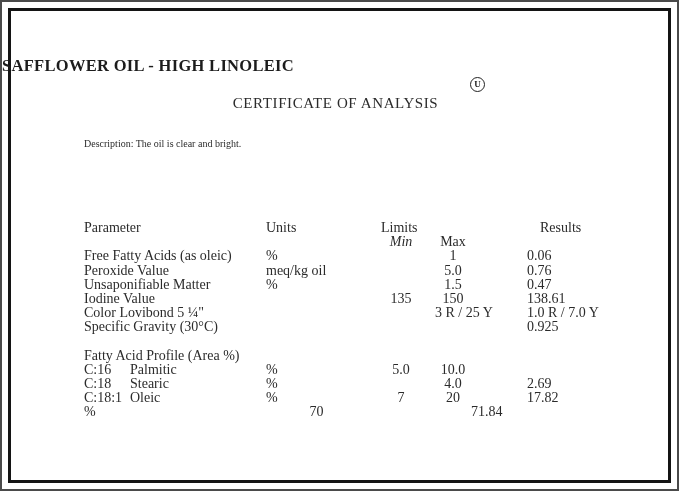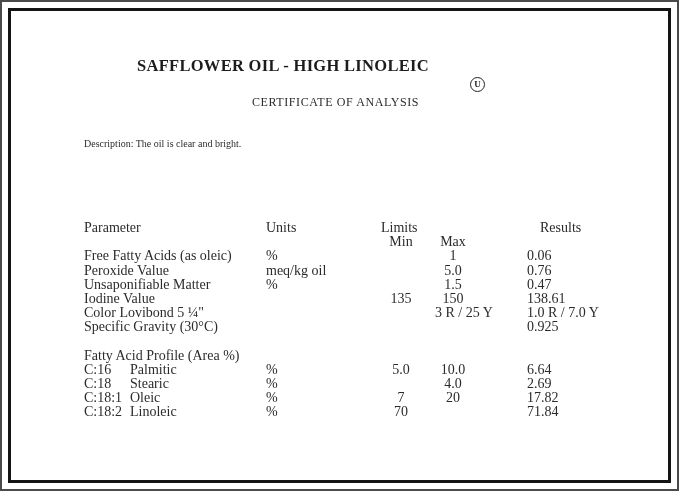--- a/index.html
+++ b/index.html
@@ -13,59 +13,58 @@
     color:#2b2b2b;
     overflow:hidden;
   }
   .frame {
     position:absolute; inset:6px;
     border:3px solid #141414;
     pointer-events:none;
   }
   .doc-title {
     position:absolute; top:54px; left:0; width:562px;
-    text-align:center;
     font-size:16.5px; font-weight:bold; letter-spacing:0.3px;
     color:#1c1c1c;
     white-space:nowrap;
   }
   .kosher {
     position:absolute; top:75px; left:468px;
     width:13px; height:13px;
     border:1px solid #222;
     border-radius:50%;
     display:flex; align-items:center; justify-content:center;
     font-size:9px; font-weight:bold; color:#222;
     line-height:1;
   }
   .subtitle {
     position:absolute; top:93px; left:0; width:667px;
     text-align:center;
-    font-size:12px; letter-spacing:0.6px;
+    font-size:15px; letter-spacing:0.6px;
     color:#2b2b2b;
   }
   .description {
     position:absolute; top:136px; left:82px;
     font-size:10px;
   }
   .coa {
     position:absolute; top:219px; left:82px; width:560px;
     font-size:14px;
   }
   .tr {
     display:grid;
     grid-template-columns:182px 101px 68px 36px 56px 1fr;
     height:14.2px; line-height:14.2px;
     white-space:nowrap;
   }
   .td { overflow:visible; }
   .c-min, .c-max { text-align:center; }
   .c-limits { grid-column:3 / 5; text-align:left; padding-left:14px; }
   .h-results { grid-column:6;margin-left:13px; }
-  .h-min { grid-column:3; text-align:center; }
+  .h-min { grid-column:3; text-align:center;font-style:italic; }
   .h-max { grid-column:4; text-align:center; }
   .code { display:inline-block; width:46px; }
   .blank-row { height:14.2px; }
 </style>
 </head>
 <body>
 
 <div class="page">
   <div class="frame"></div>
 
@@ -147,21 +146,20 @@
     <div class="tr">
       <span class="td">Fatty Acid Profile (Area %)</span>
     </div>
 
     <div class="tr">
       <span class="td"><span class="code">C:16</span><span>Palmitic</span></span>
       <span class="td">%</span>
       <span class="td c-min">5.0</span>
       <span class="td c-max">10.0</span>
       <span class="td"></span>
-      <span class="td">6.64</span>
     </div>
 
     <div class="tr">
       <span class="td"><span class="code">C:18</span><span>Stearic</span></span>
       <span class="td">%</span>
       <span class="td c-min"></span>
       <span class="td c-max">4.0</span>
       <span class="td"></span>
       <span class="td">2.69</span>
     </div>
@@ -169,21 +167,20 @@
     <div class="tr">
       <span class="td"><span class="code">C:18:1</span><span>Oleic</span></span>
       <span class="td">%</span>
       <span class="td c-min">7</span>
       <span class="td c-max">20</span>
       <span class="td"></span>
       <span class="td">17.82</span>
     </div>
 
     <div class="tr">
-      <span class="td"><span class="code">C:18:2</span><span>Linoleic</span></span>
       <span class="td">%</span>
       <span class="td c-min">70</span>
       <span class="td c-max"></span>
       <span class="td"></span>
       <span class="td">71.84</span>
     </div>
 
   </div>
 </div>
 

